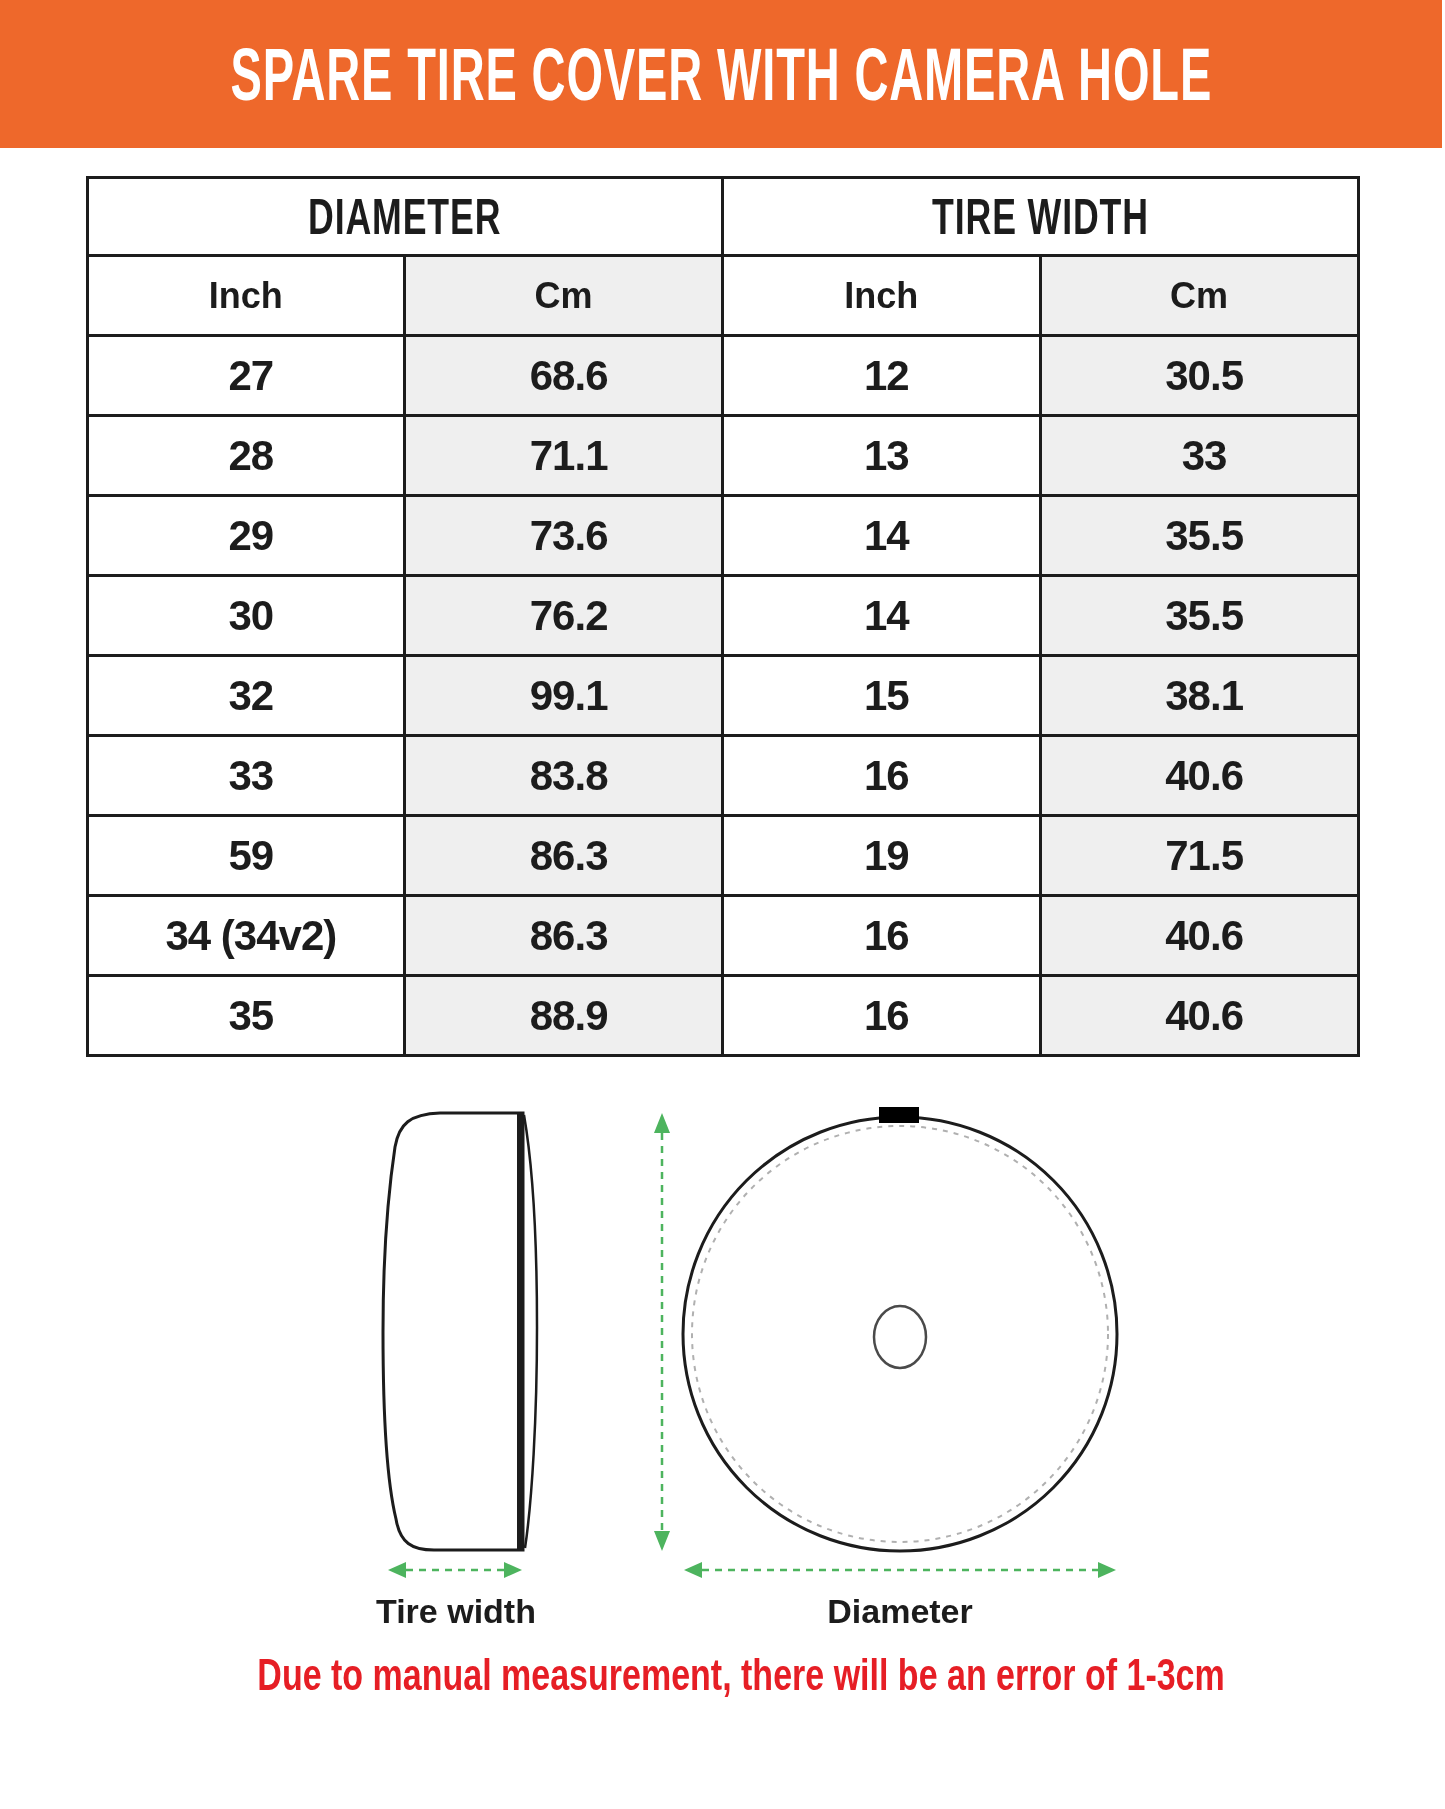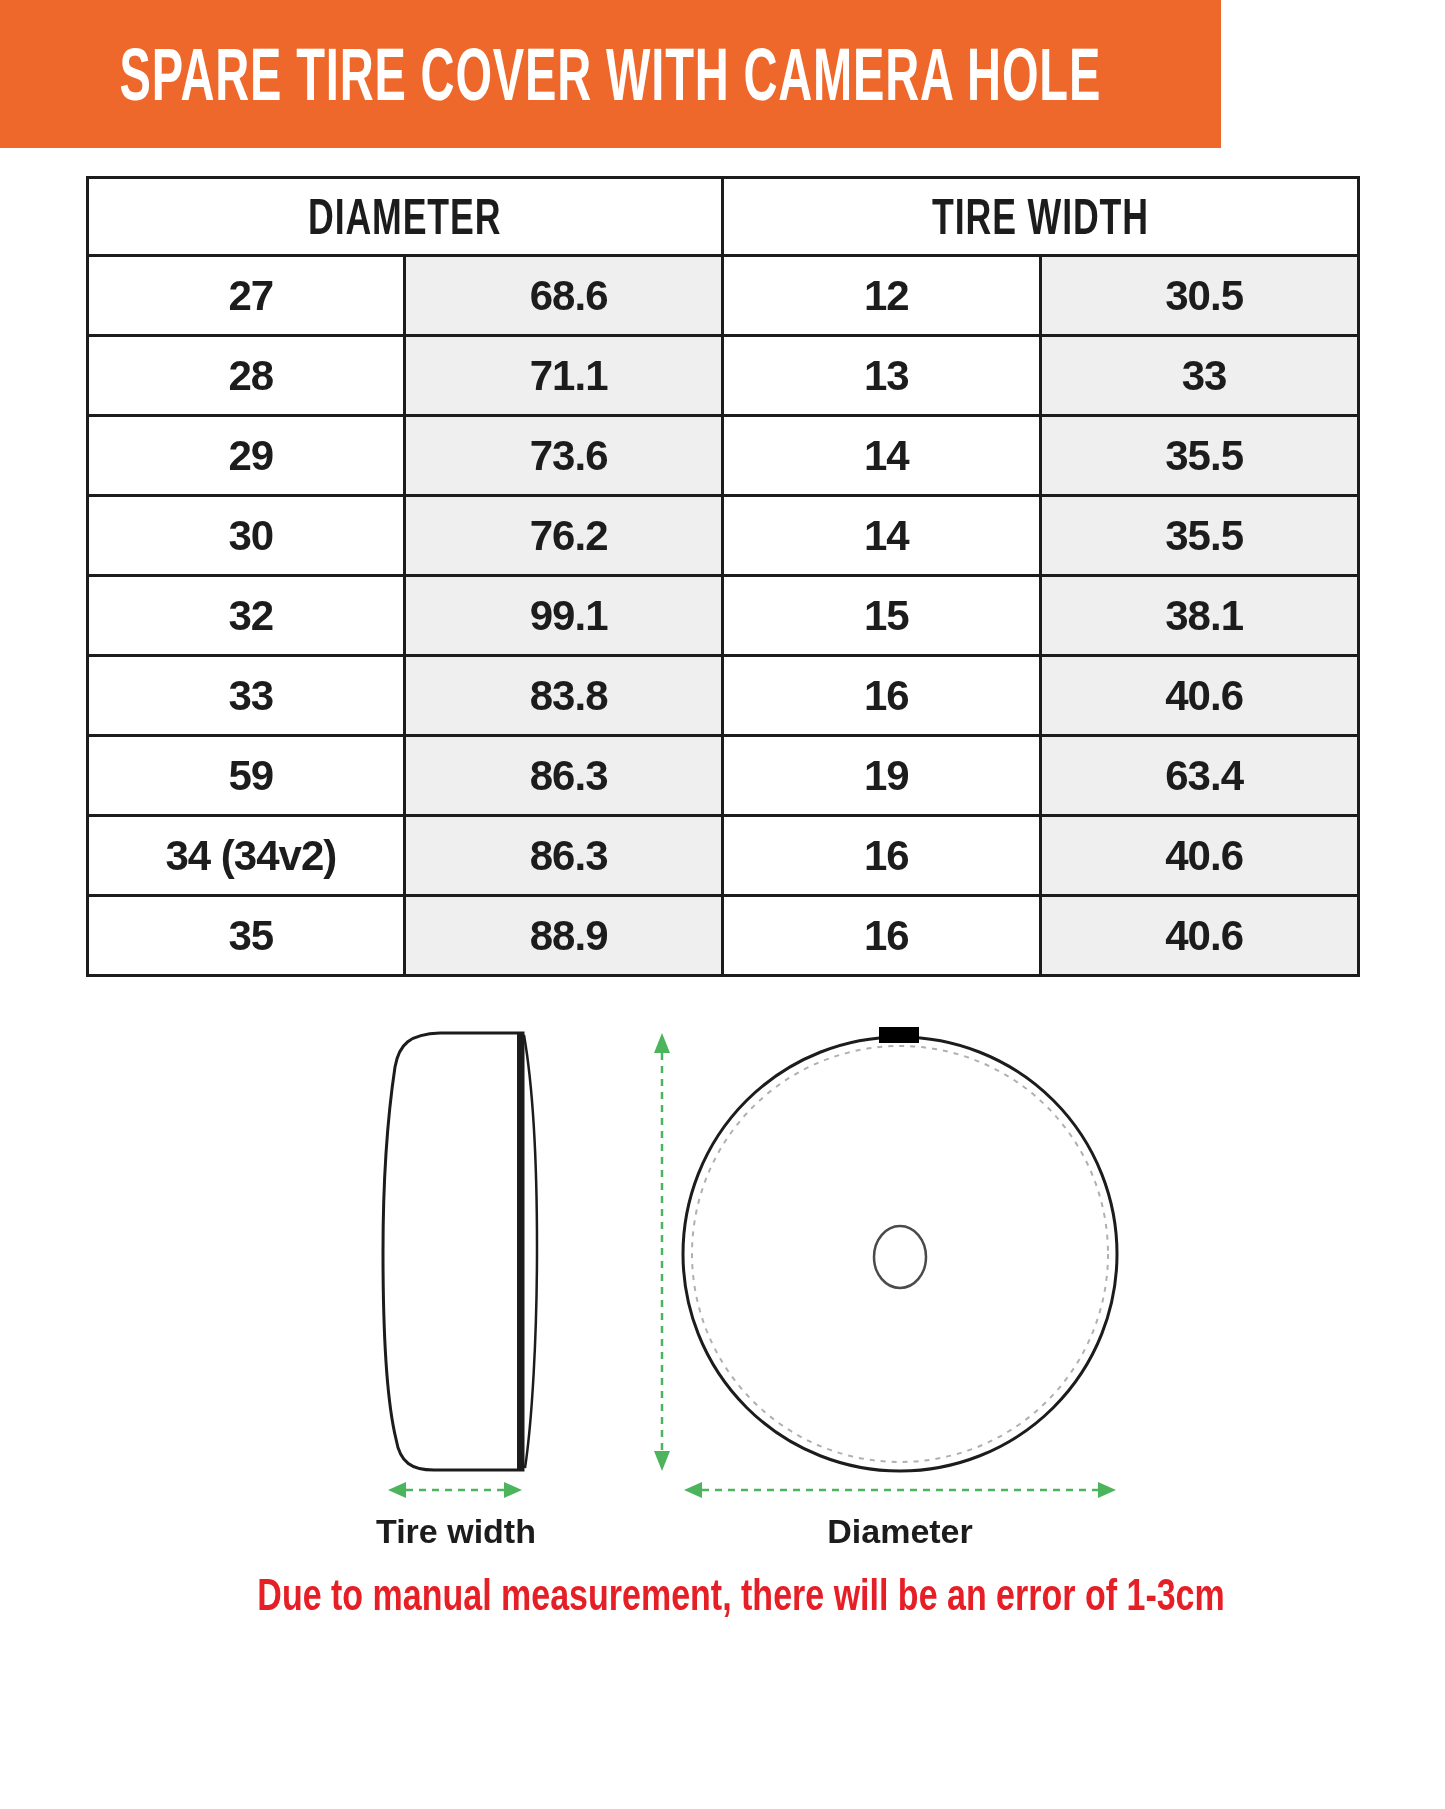--- a/index.html
+++ b/index.html
@@ -11,21 +11,21 @@
   }
   *{margin:0;padding:0;box-sizing:border-box;}
   html,body{background:#ffffff;}
   body{
     width:1445px;height:1809px;overflow:hidden;
     font-family:"Liberation Sans","DejaVu Sans",sans-serif;
     color:#1c1c1c;
   }
   
   .banner{
-    width:1221px;height:148px;background:var(--banner-bg);
+    width:1442px;height:148px;background:var(--banner-bg);
     display:flex;align-items:center;justify-content:center;
   }
   .banner-title{
     color:#ffffff;font-weight:800;font-size:56px;letter-spacing:1px;
     font-stretch:condensed;white-space:nowrap;
     display:inline-block;transform:scale(0.84,1.32);transform-origin:center;
   }
   
   table.size-table{
     width:1274px;margin:28px auto 0 auto;
@@ -76,20 +76,26 @@
 <table class="size-table">
   <thead>
     <tr class="group-row">
       <th colspan="2">
         <span class="group-label">DIAMETER</span>
       </th>
       <th colspan="2">
         <span class="group-label">TIRE WIDTH</span>
       </th>
     </tr>
+    <tr class="col-row">
+      <th>Inch</th>
+      <th class="cm-col">Cm</th>
+      <th>Inch</th>
+      <th class="cm-col">Cm</th>
+    </tr>
   </thead>
   <tbody>
       <tr>
         <td>27</td>
         <td class="cm-col">68.6</td>
         <td>12</td>
         <td class="cm-col">30.5</td>
       </tr>
       <tr>
         <td>28</td>
@@ -118,21 +124,21 @@
       <tr>
         <td>33</td>
         <td class="cm-col">83.8</td>
         <td>16</td>
         <td class="cm-col">40.6</td>
       </tr>
       <tr>
         <td>59</td>
         <td class="cm-col">86.3</td>
         <td>19</td>
-        <td class="cm-col">63.4</td>
+        <td class="cm-col">71.5</td>
       </tr>
       <tr>
         <td>34 (34v2)</td>
         <td class="cm-col">86.3</td>
         <td>16</td>
         <td class="cm-col">40.6</td>
       </tr>
       <tr>
         <td>35</td>
         <td class="cm-col">88.9</td>

